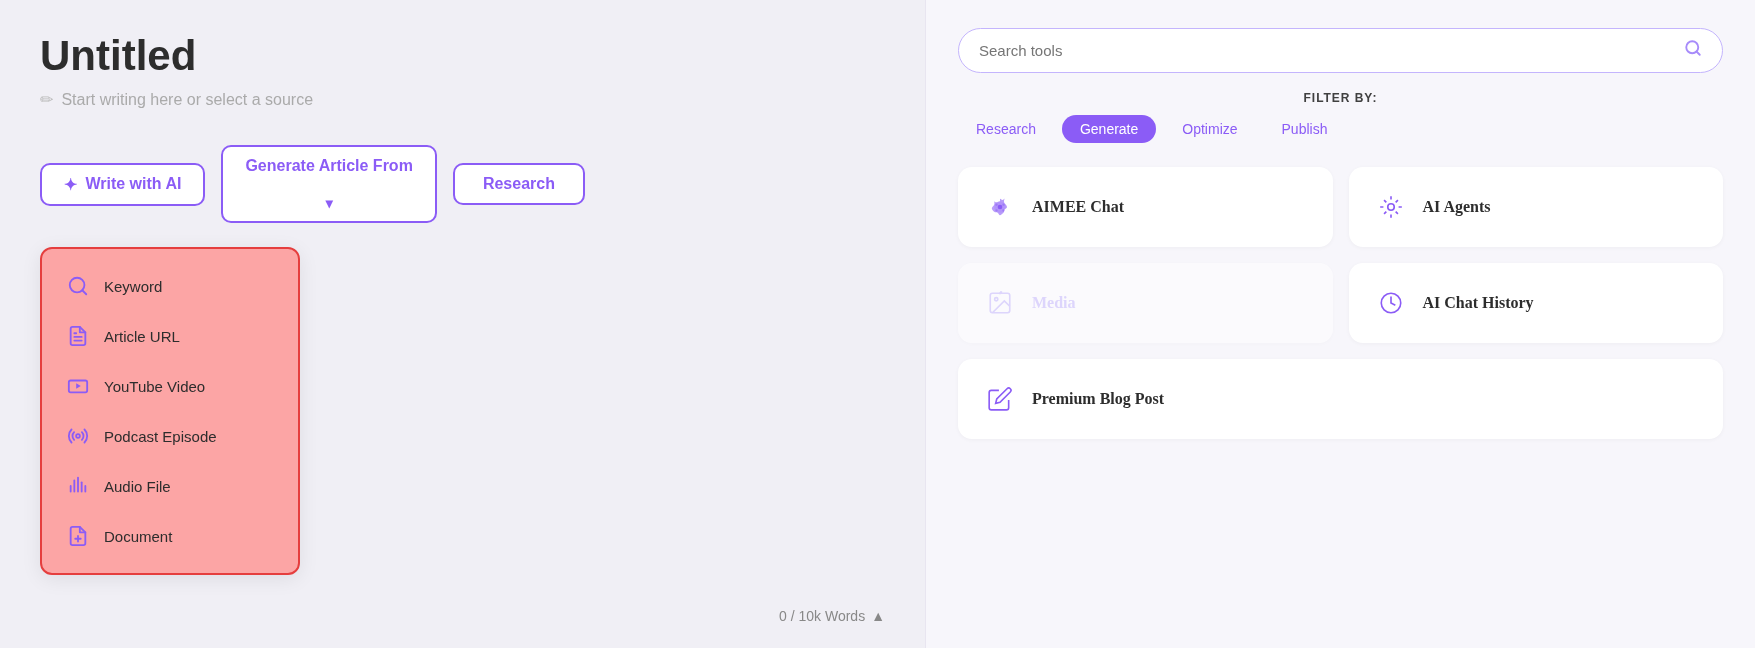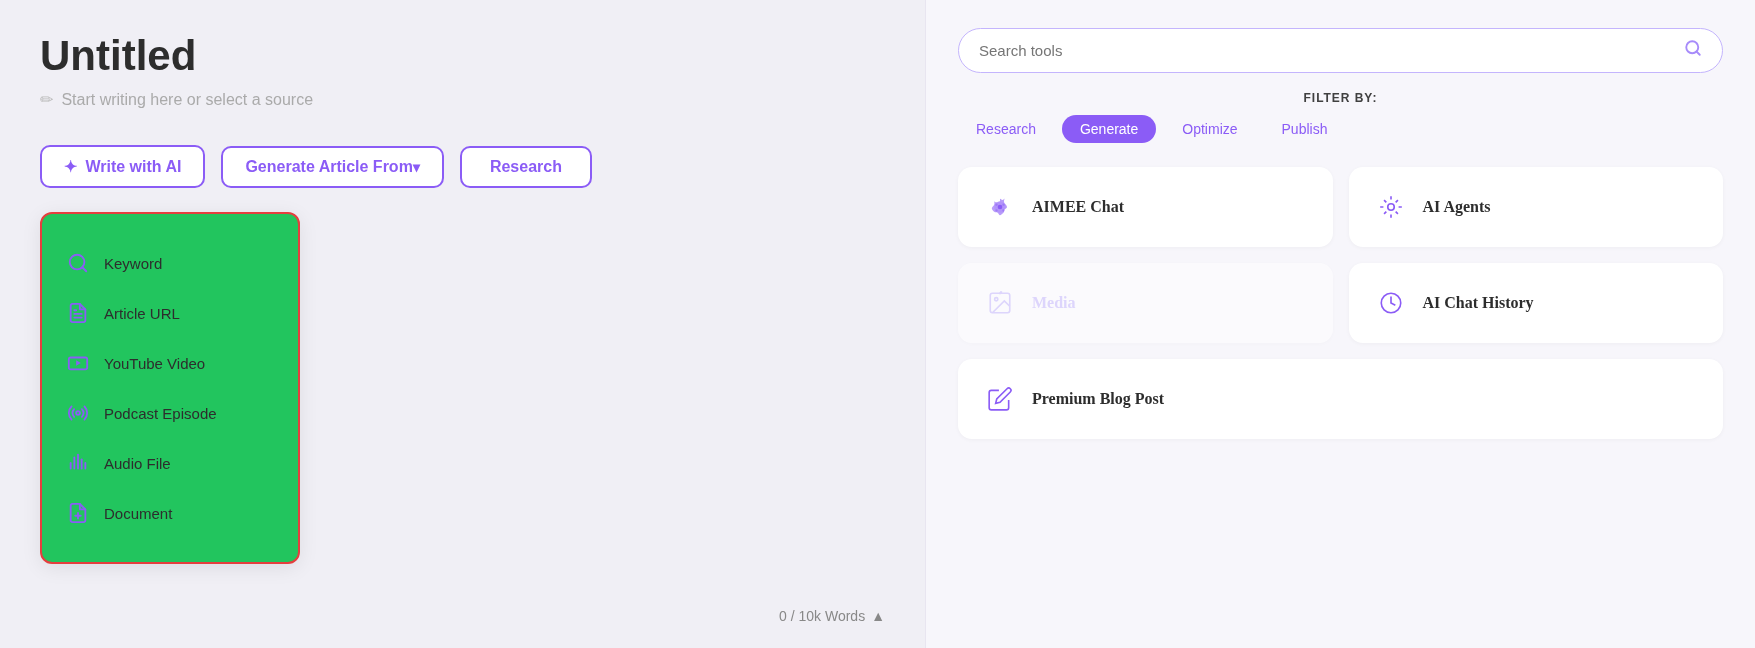--- a/index.html
+++ b/index.html
@@ -52,46 +52,47 @@
       color: #8b5cf6;
       padding: 10px 22px;
       border-radius: 10px;
       font-size: 16px;
       font-weight: 600;
       cursor: pointer;
     }
     .btn-generate {
       display: flex;
       align-items: center;
-      gap: 0;
+      gap: 20px;
       border: 2px solid #8b5cf6;
       background: white;
       color: #8b5cf6;
       padding: 10px 22px;
       border-radius: 10px;
       font-size: 16px;
       font-weight: 600;
       cursor: pointer;
+      flex-direction: column;
     }
     .btn-research {
       border: 2px solid #8b5cf6;
       background: white;
       color: #8b5cf6;
       padding: 10px 28px;
       border-radius: 10px;
       font-size: 16px;
       font-weight: 600;
       cursor: pointer;
     }
     .chevron { font-size: 14px; }
     .dropdown-menu {
-      background: #22c55e;
+      background: #fca5a5;
       border: 2.5px solid #e53e3e;
       border-radius: 12px;
-      padding: 24px 0;
+      padding: 12px 0;
       width: 260px;
       box-shadow: 0 4px 20px rgba(0,0,0,0.08);
     }
     .dropdown-item {
       display: flex;
       align-items: center;
       gap: 14px;
       padding: 13px 24px;
       font-size: 15px;
       color: #2d2d2d;

